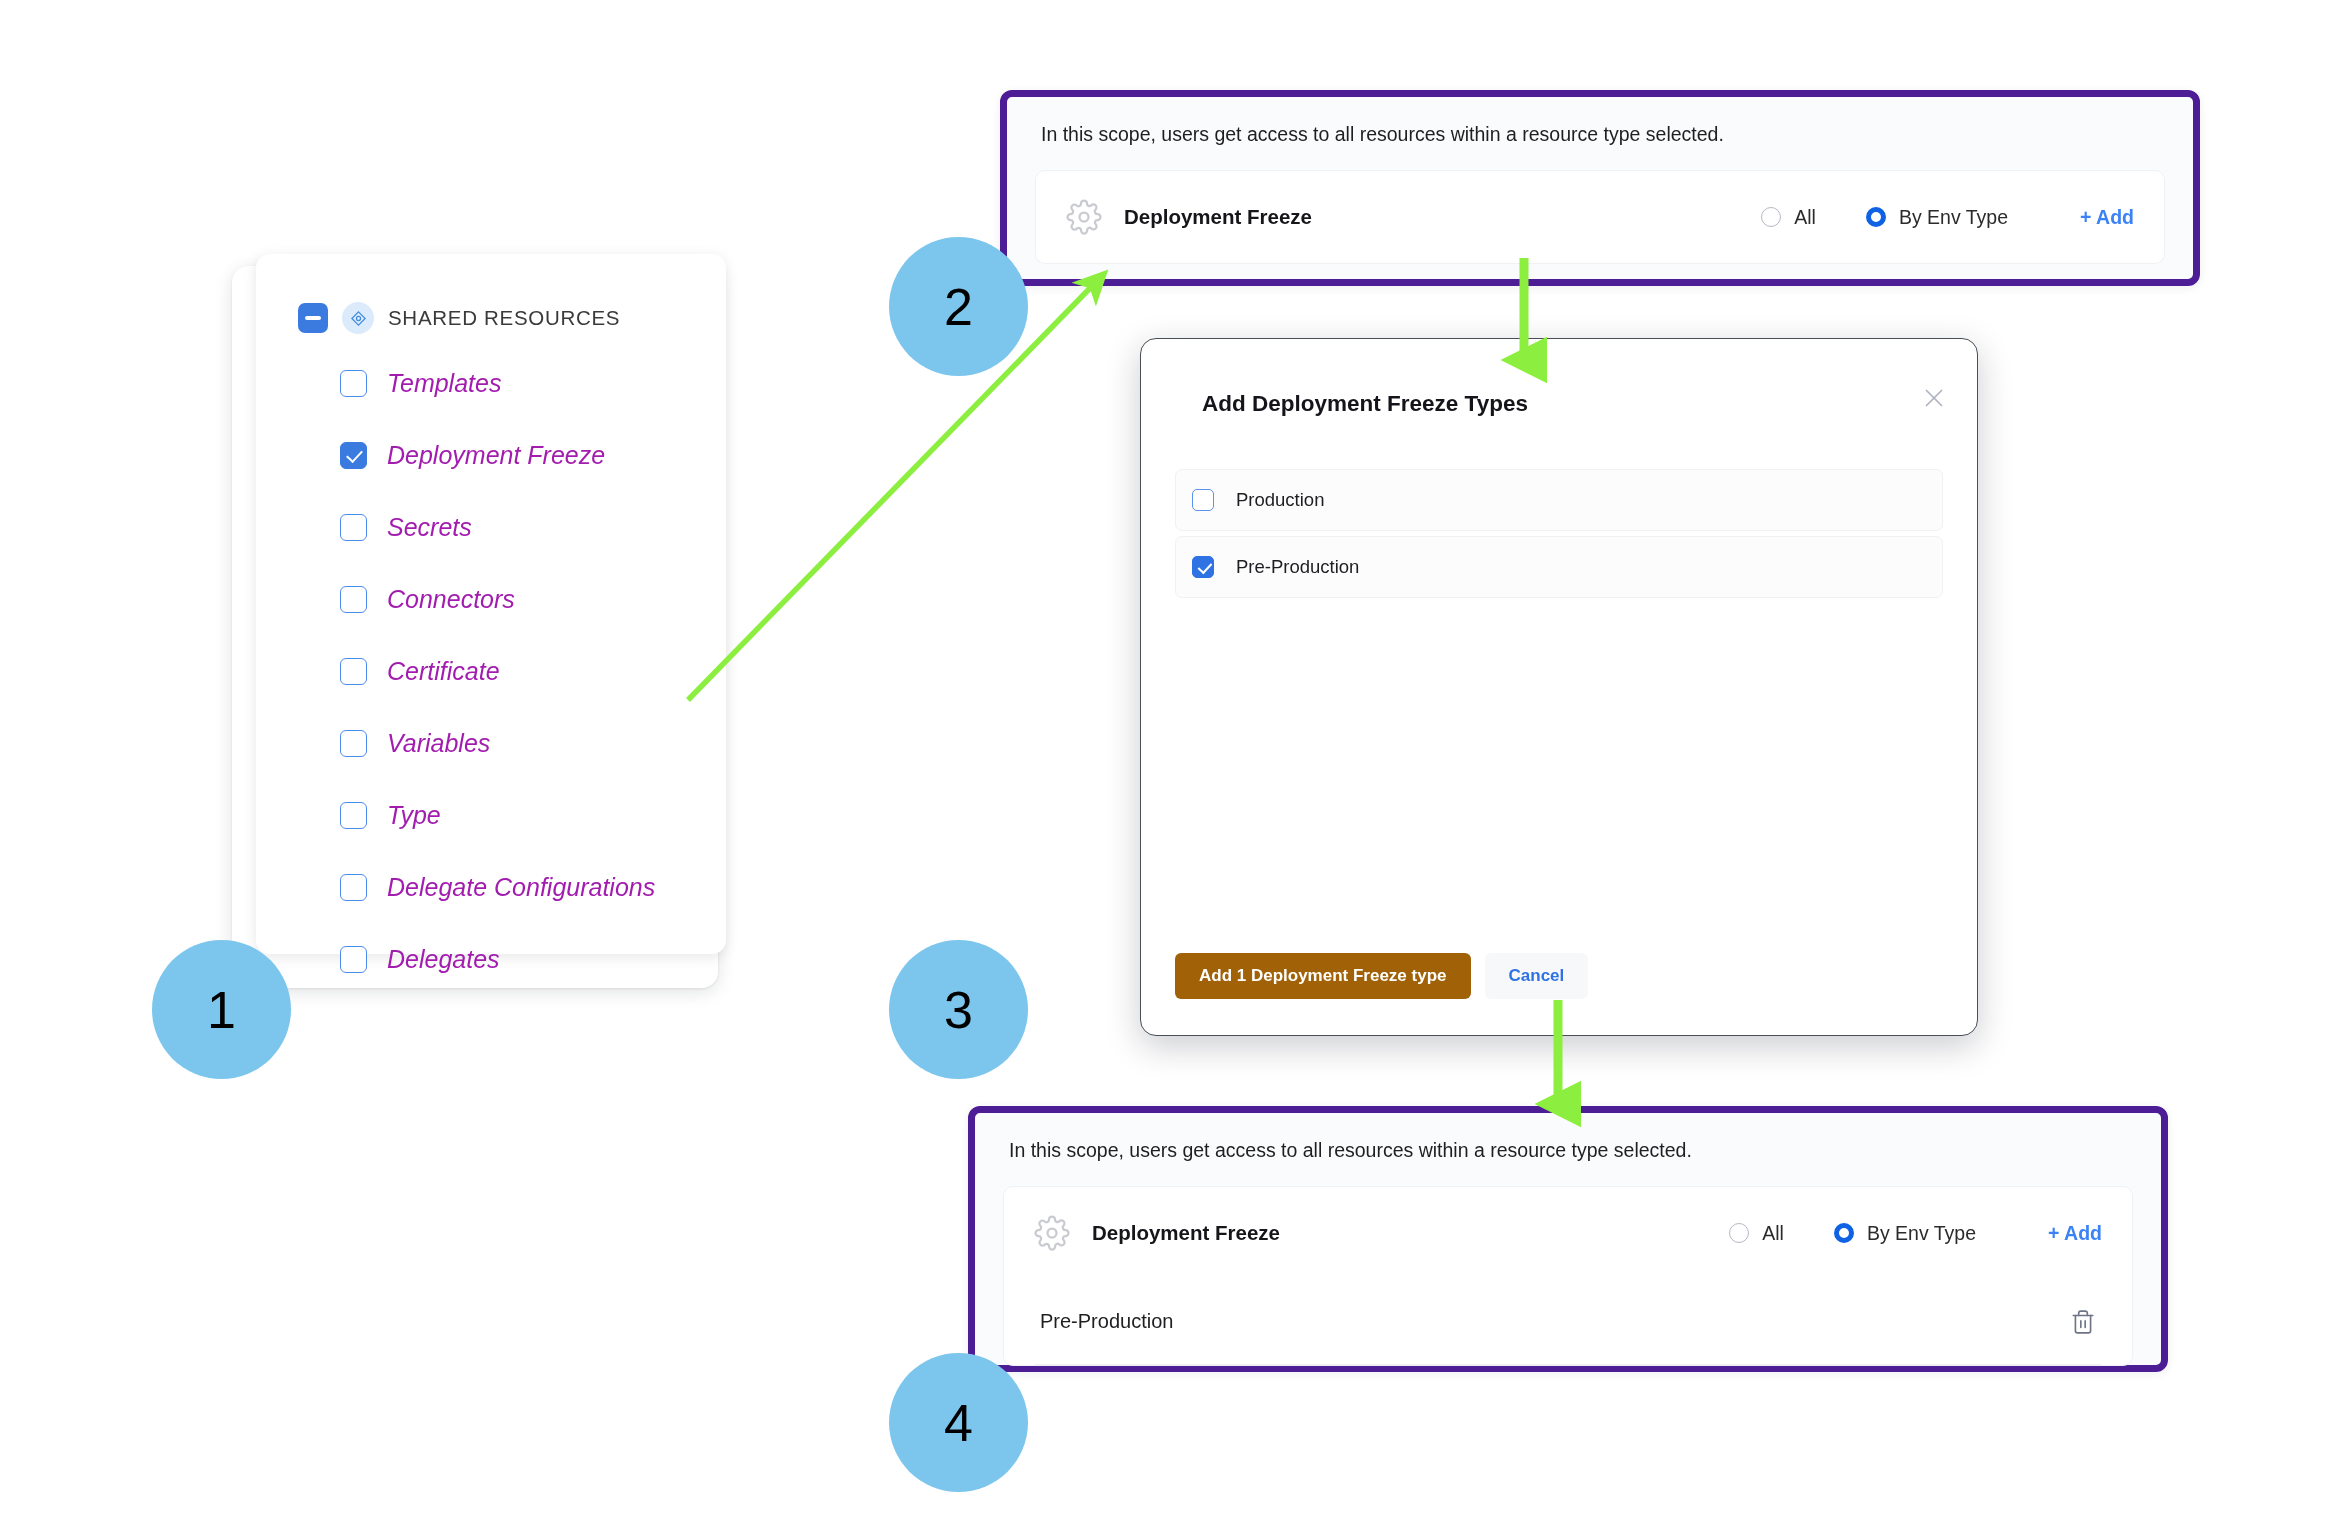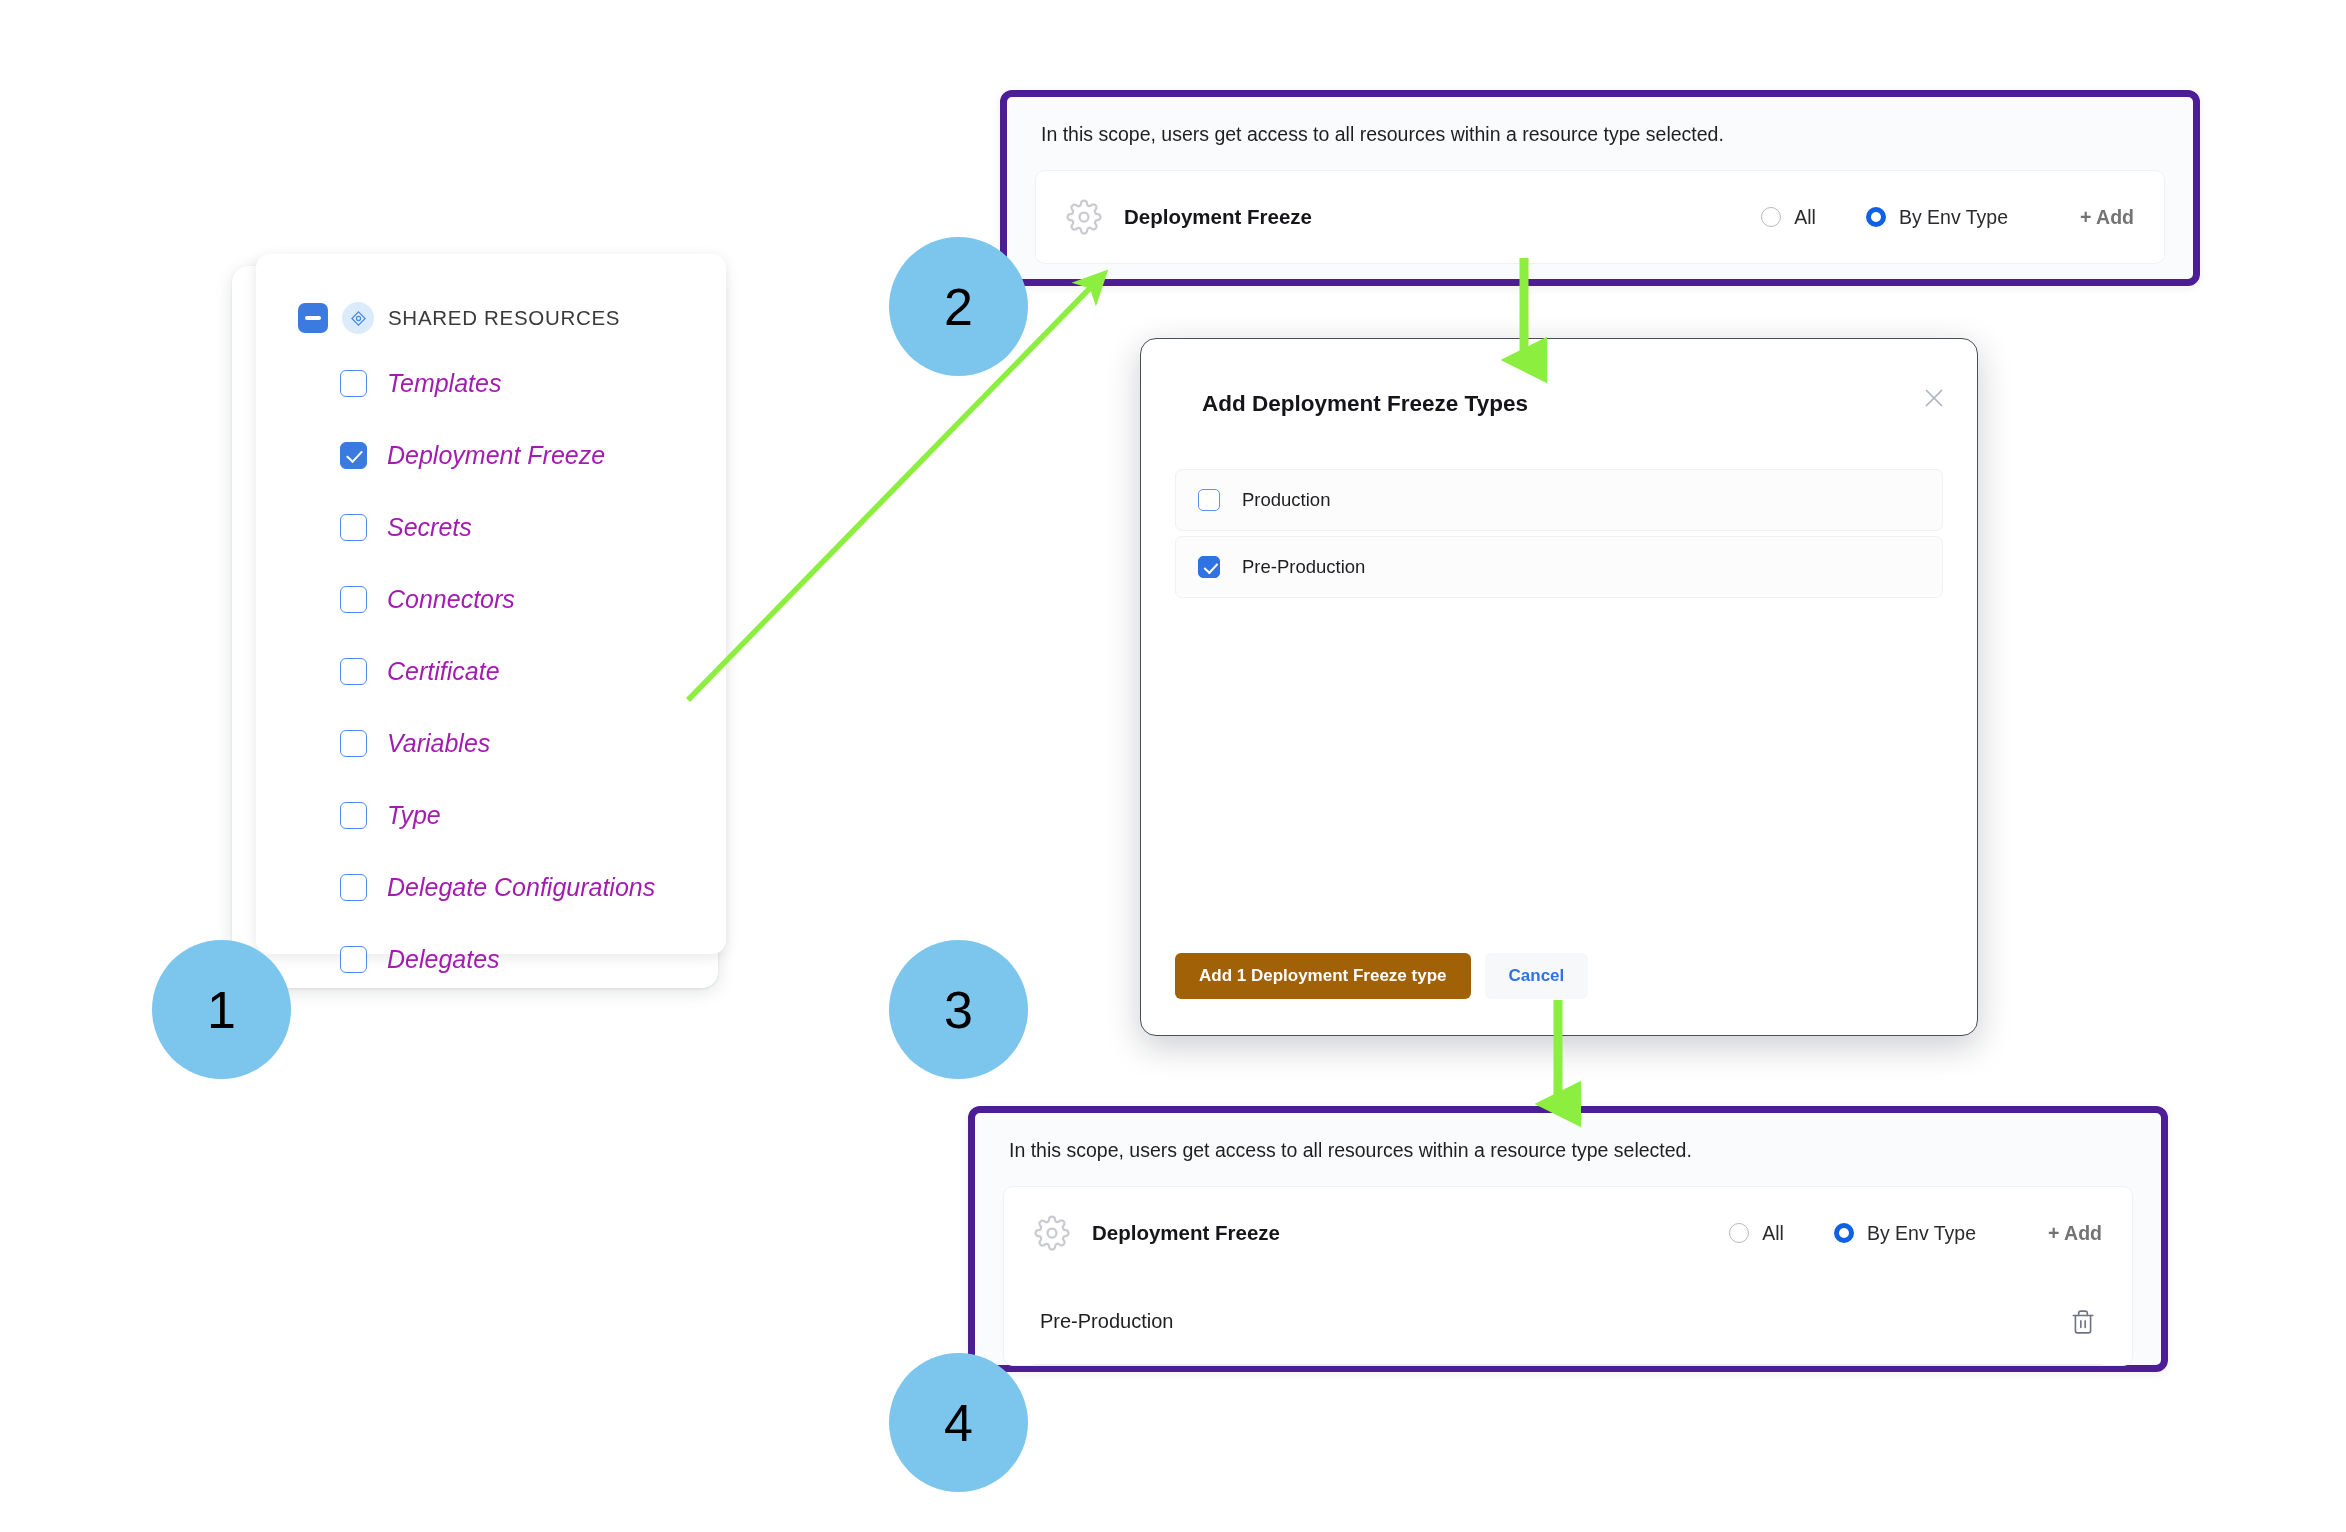--- a/index.html
+++ b/index.html
@@ -179,21 +179,21 @@
     flex: none;
   }
   .radio.on {
     border: 5.6px solid #0E62E3;
     background: #ffffff;
   }
   .radio-label { font-size: 19.5px; color: #2B2B2E; }
   .add-link {
     font-size: 19.5px;
     font-weight: bold;
-    color: #737373;
+    color: #3b82f6;
     white-space: nowrap;
   }
   .env-row {
     display: flex;
     align-items: center;
     height: 86px;
     border-bottom: 1px solid #EDEFF3;
     padding: 0 6px;
   }
   .env-name { font-size: 20px; color: #1F1F22; flex: 1; }
@@ -225,21 +225,21 @@
     color: #AFB4C0;
   }
   .modal-list { position: absolute; left: 34px; top: 130px; right: 34px; }
   .modal-opt {
     display: flex;
     align-items: center;
     height: 62px;
     background: #FCFCFD;
     border: 1px solid #F0F1F5;
     border-radius: 7px;
-    padding-left: 22px;
+    padding-left: 16px;
     margin-bottom: 5px;
     gap: 22px;
   }
   .mcbox {
     width: 22px; height: 22px;
     border-radius: 5px;
     border: 1.6px solid #5A93EF;
     background: #ffffff;
     flex: none;
     position: relative;

